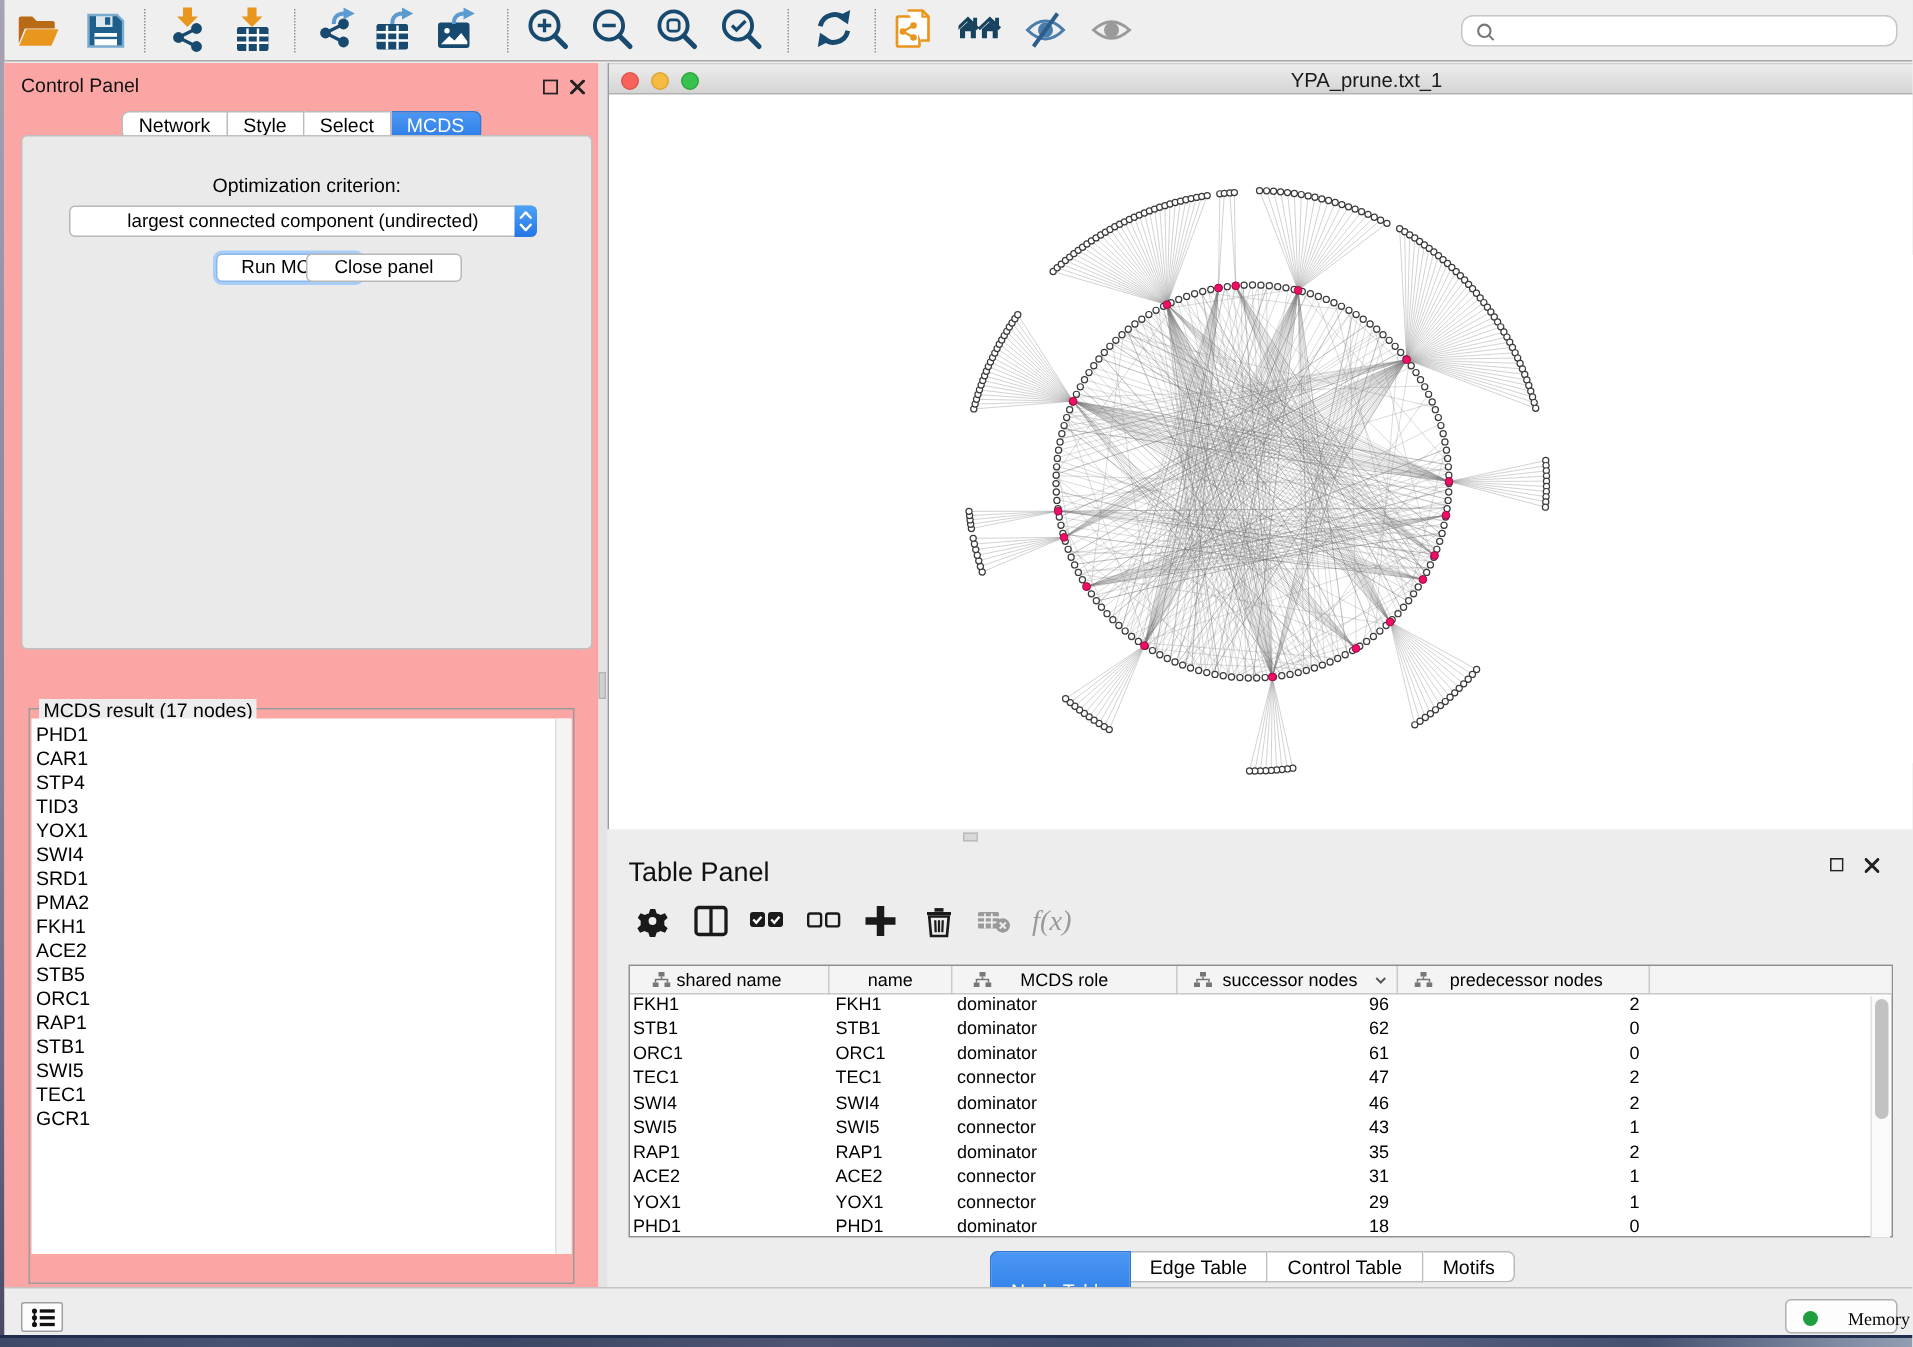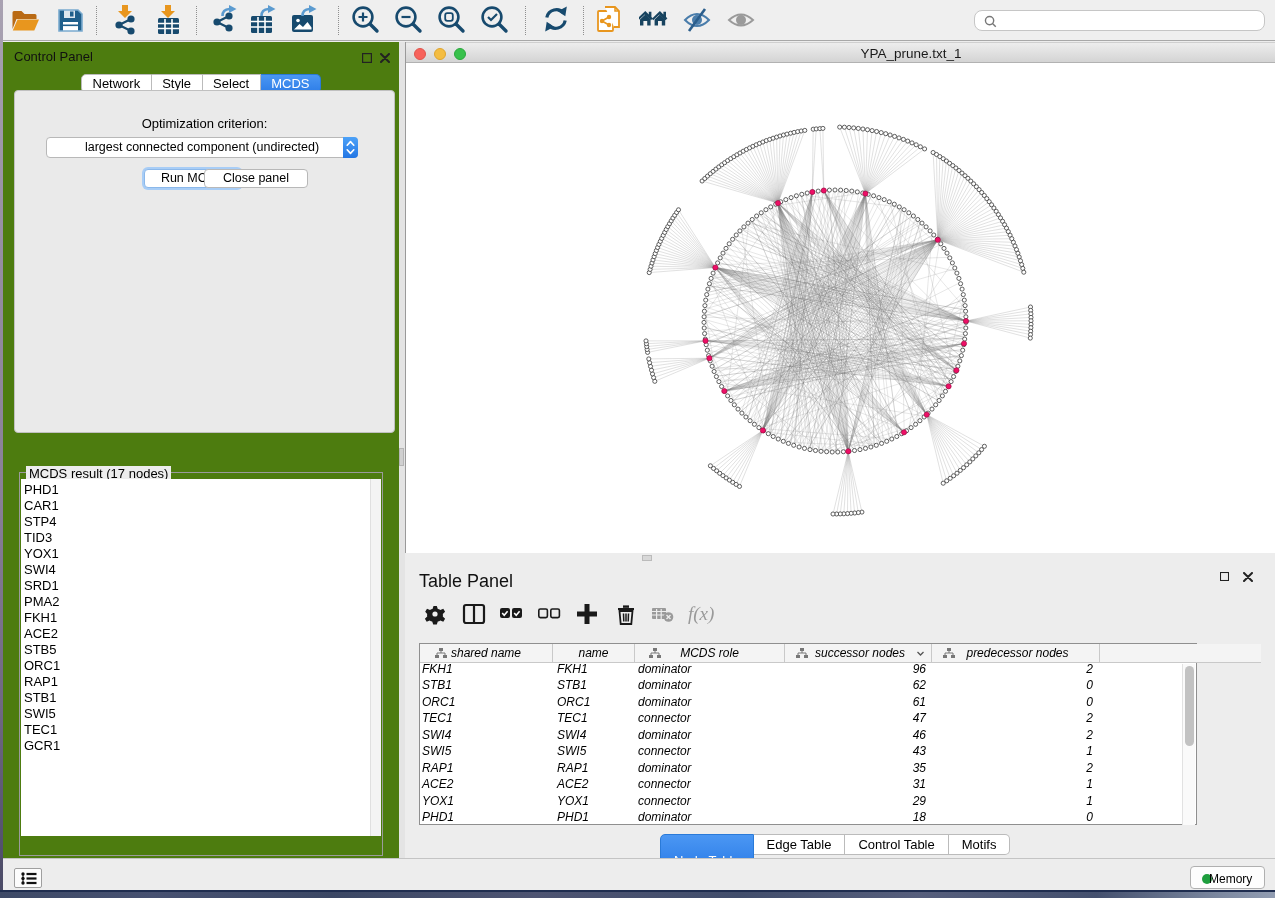--- a/index.html
+++ b/index.html
@@ -14,21 +14,21 @@
   background:linear-gradient(90deg,#3d4966 0%,#475171 12%,#3b4764 26%,#4e5472 42%,#414d6b 58%,#565e7c 72%,#44506e 86%,#7e8aa1 96%,#929db2 100%); }
 
 
 #toolbar { left:3px; top:0; width:1272px; height:41px; background:#efefef; border-bottom:1px solid #a8a8a8; }
 .tsep { position:absolute; top:6px; height:29px; width:0; border-left:1px dotted #8f8f8f; }
 .ticon { position:absolute; top:4px; }
 #searchbox { position:absolute; left:971px; top:10px; width:291px; height:21px; background:#fff; border:1px solid #c6c6c6; border-radius:8px; }
 #searchbox svg { position:absolute; left:8px; top:5px; }
 
 
-#cpanel { left:3px; top:42px; width:396px; height:816px; background:#4d7c0f;text-decoration:underline; }
+#cpanel { left:3px; top:42px; width:396px; height:816px; background:#fca5a5;text-decoration:underline; }
 #cp-title { position:absolute; left:11px; top:7px; font-size:13px; color:#111; }
 .winbtn { position:absolute; top:11px; }
 #cp-tabs { position:absolute; left:78px; top:32px; height:19px; display:flex; font-size:13px; }
 .tab { background:#fff; border:1px solid #bbb; border-left:none; padding:0 10.5px; line-height:17px; color:#000; }
 .tab.first { border-left:1px solid #bbb; border-radius:5px 0 0 5px; }
 .tab.last { border-radius:0 5px 5px 0; }
 .tab.sel { background:linear-gradient(180deg,#4b97f3,#2e7ee8); border-color:#2a7ad8; color:#fff; }
 #cp-content { position:absolute; left:11px; top:48px; width:381px; height:343px; background:#eaeaea; border:1px solid #c0c0c0; border-radius:4px; }
 #opt-label { position:absolute; left:0; top:25px; width:100%; text-align:center; font-size:13px; color:#000; }
 #dropdown { position:absolute; left:31px; top:46px; width:312px; height:21px; background:#fff; border:1px solid #b8b8b8; border-radius:4px; font-size:12.5px; text-align:center; line-height:19px; color:#000; }
@@ -54,41 +54,41 @@
 #net-canvas { position:absolute; left:0; top:22px; width:869px; height:488px; background:#fff; }
 
 
 #hdiv { left:405px; top:553px; width:870px; height:11px; background:#ededed; }
 #hgrip { position:absolute; left:237px; top:2px; width:10px; height:6px; background:#d8d8d8; border:1px solid #bbb; }
 
 
 #tpanel { left:405px; top:564px; width:870px; height:294px; background:#ededed; }
 #tp-title { position:absolute; left:14px; top:7px; font-size:18px; color:#111; }
 #tp-toolbar { position:absolute; left:14px; top:36px; height:30px; }
-#tbl { position:absolute; left:14px; top:79px; width:778px; height:182px; background:#fff; border:1px solid #8f8f8f;font-style:italic; }
+#tbl { position:absolute; left:14px; top:79px; width:843px; height:182px; background:#fff; border:1px solid #8f8f8f; }
 #tbl-head { position:absolute; left:0; top:0; width:841px; height:19px; background:#f4f4f4; border-bottom:1px solid #c9c9c9; font-size:12px; color:#000; }
 .hcell { position:absolute; top:0; height:19px; border-right:1px solid #c9c9c9; }
 .hlabel { position:absolute; top:2px; width:100%; text-align:center; font-size:12px; }
 .hicon { position:absolute; top:4px; }
 .trow { position:absolute; left:0; width:841px; height:16px; font-size:12px; line-height:16px; color:#000; }
 .c1 { position:absolute; left:2px; }
 .c2 { position:absolute; left:137px; }
 .c3 { position:absolute; left:218px; }
 .c4 { position:absolute; left:420px; width:86px; text-align:right; }
 .c5 { position:absolute; left:560px; width:113px; text-align:right; }
 #tbl-scroll { position:absolute; right:1px; top:20px; width:13px; height:161px; background:#fafafa; border-left:1px solid #e2e2e2; }
 #tbl-thumb { position:absolute; left:2px; top:2px; width:9px; height:80px; background:#c2c2c2; border-radius:5px; }
 #tp-tabs { position:absolute; left:255px; top:270px; height:21px; display:flex; font-size:13px; }
 
 
 #statusbar { left:3px; top:858px; width:1272px; height:32px; background:#ededed; border-top:1px solid #c4c4c4; }
 #list-btn { position:absolute; left:11px; top:9px; width:28px; height:20px; background:#fcfcfc; border:1px solid #9f9f9f; border-radius:2px; }
 #mem-btn { position:absolute; left:1187px; top:7px; width:75px; height:23px; background:#fdfdfd; border:1px solid #b0b0b0; border-radius:4px; font-size:12px; color:#000; }
 #mem-dot { position:absolute; left:11px; top:6.5px; width:10px; height:10px; border-radius:50%; background:#1e9e3e; }
-#mem-txt { position:absolute; left:18px; top:5px; }
+#mem-txt { position:absolute; left:41px; top:5px;font-family:Liberation Serif, serif; }
 </style>
 </head>
 <body>
 
 <div id="toolbar" class="abs">
   <div class="tsep" style="left:93px"></div>
     <div class="tsep" style="left:193px"></div>
     <div class="tsep" style="left:335px"></div>
     <div class="tsep" style="left:522px"></div>
     <div class="tsep" style="left:580px"></div>

